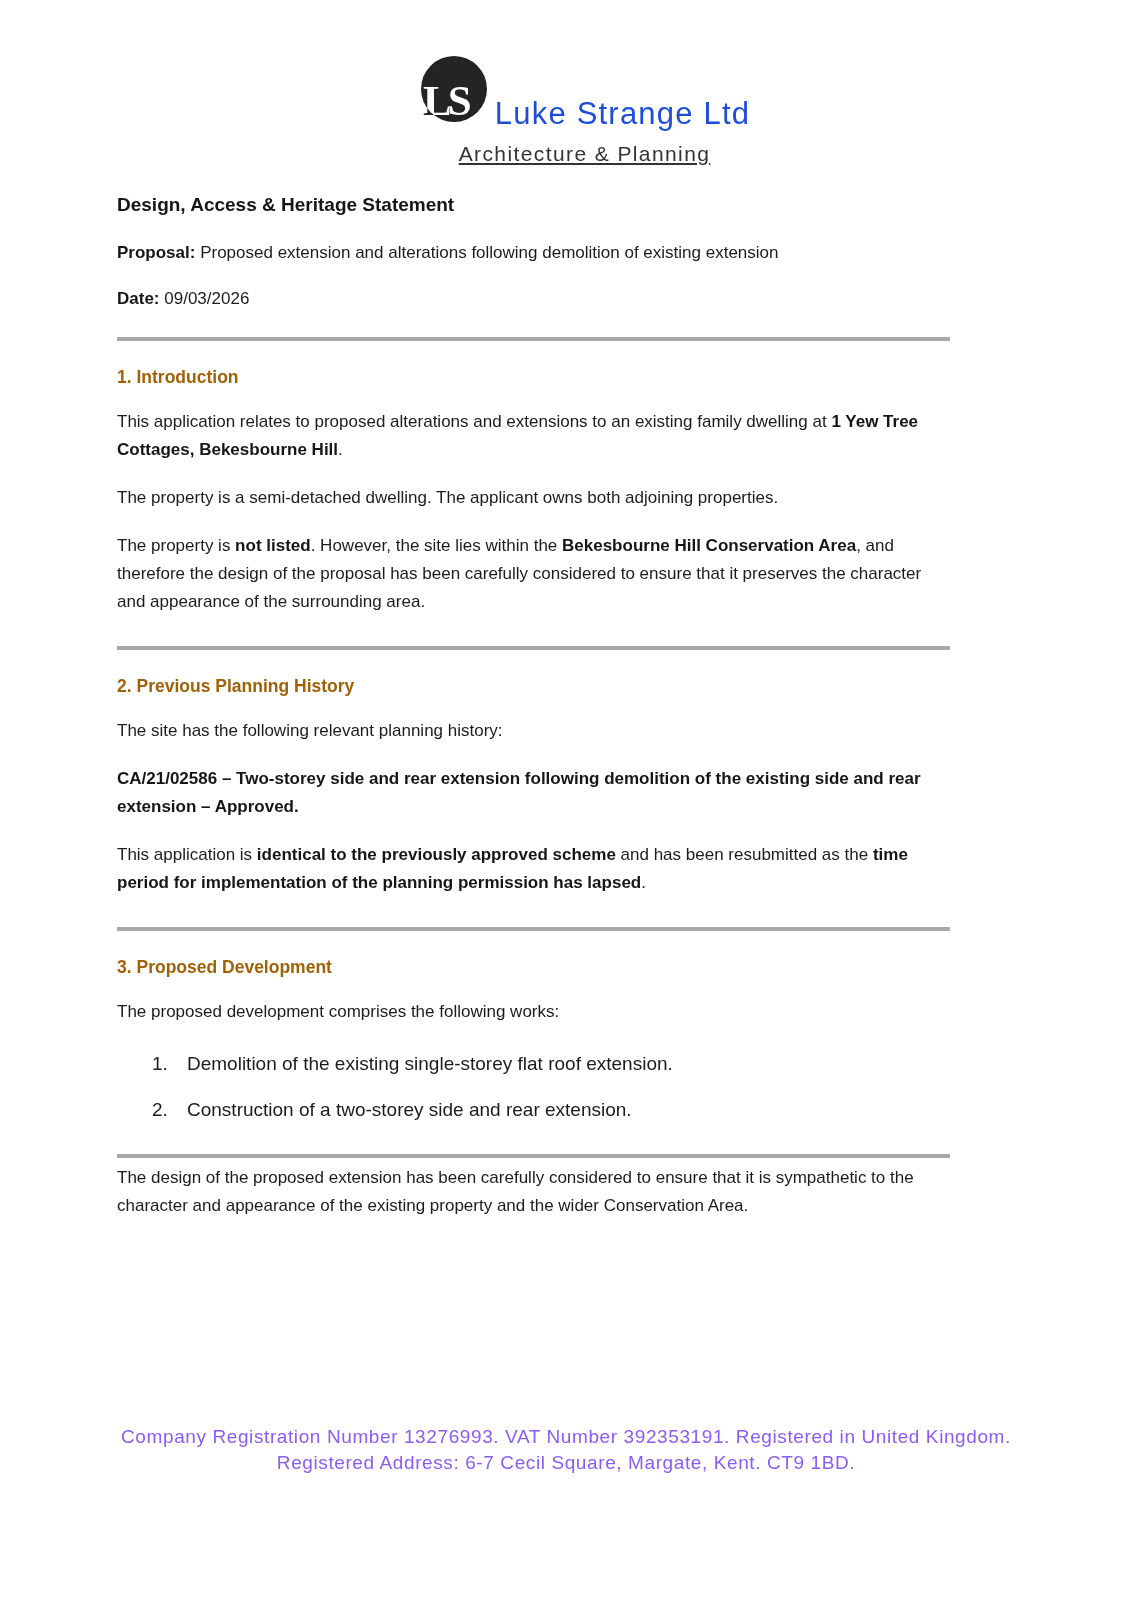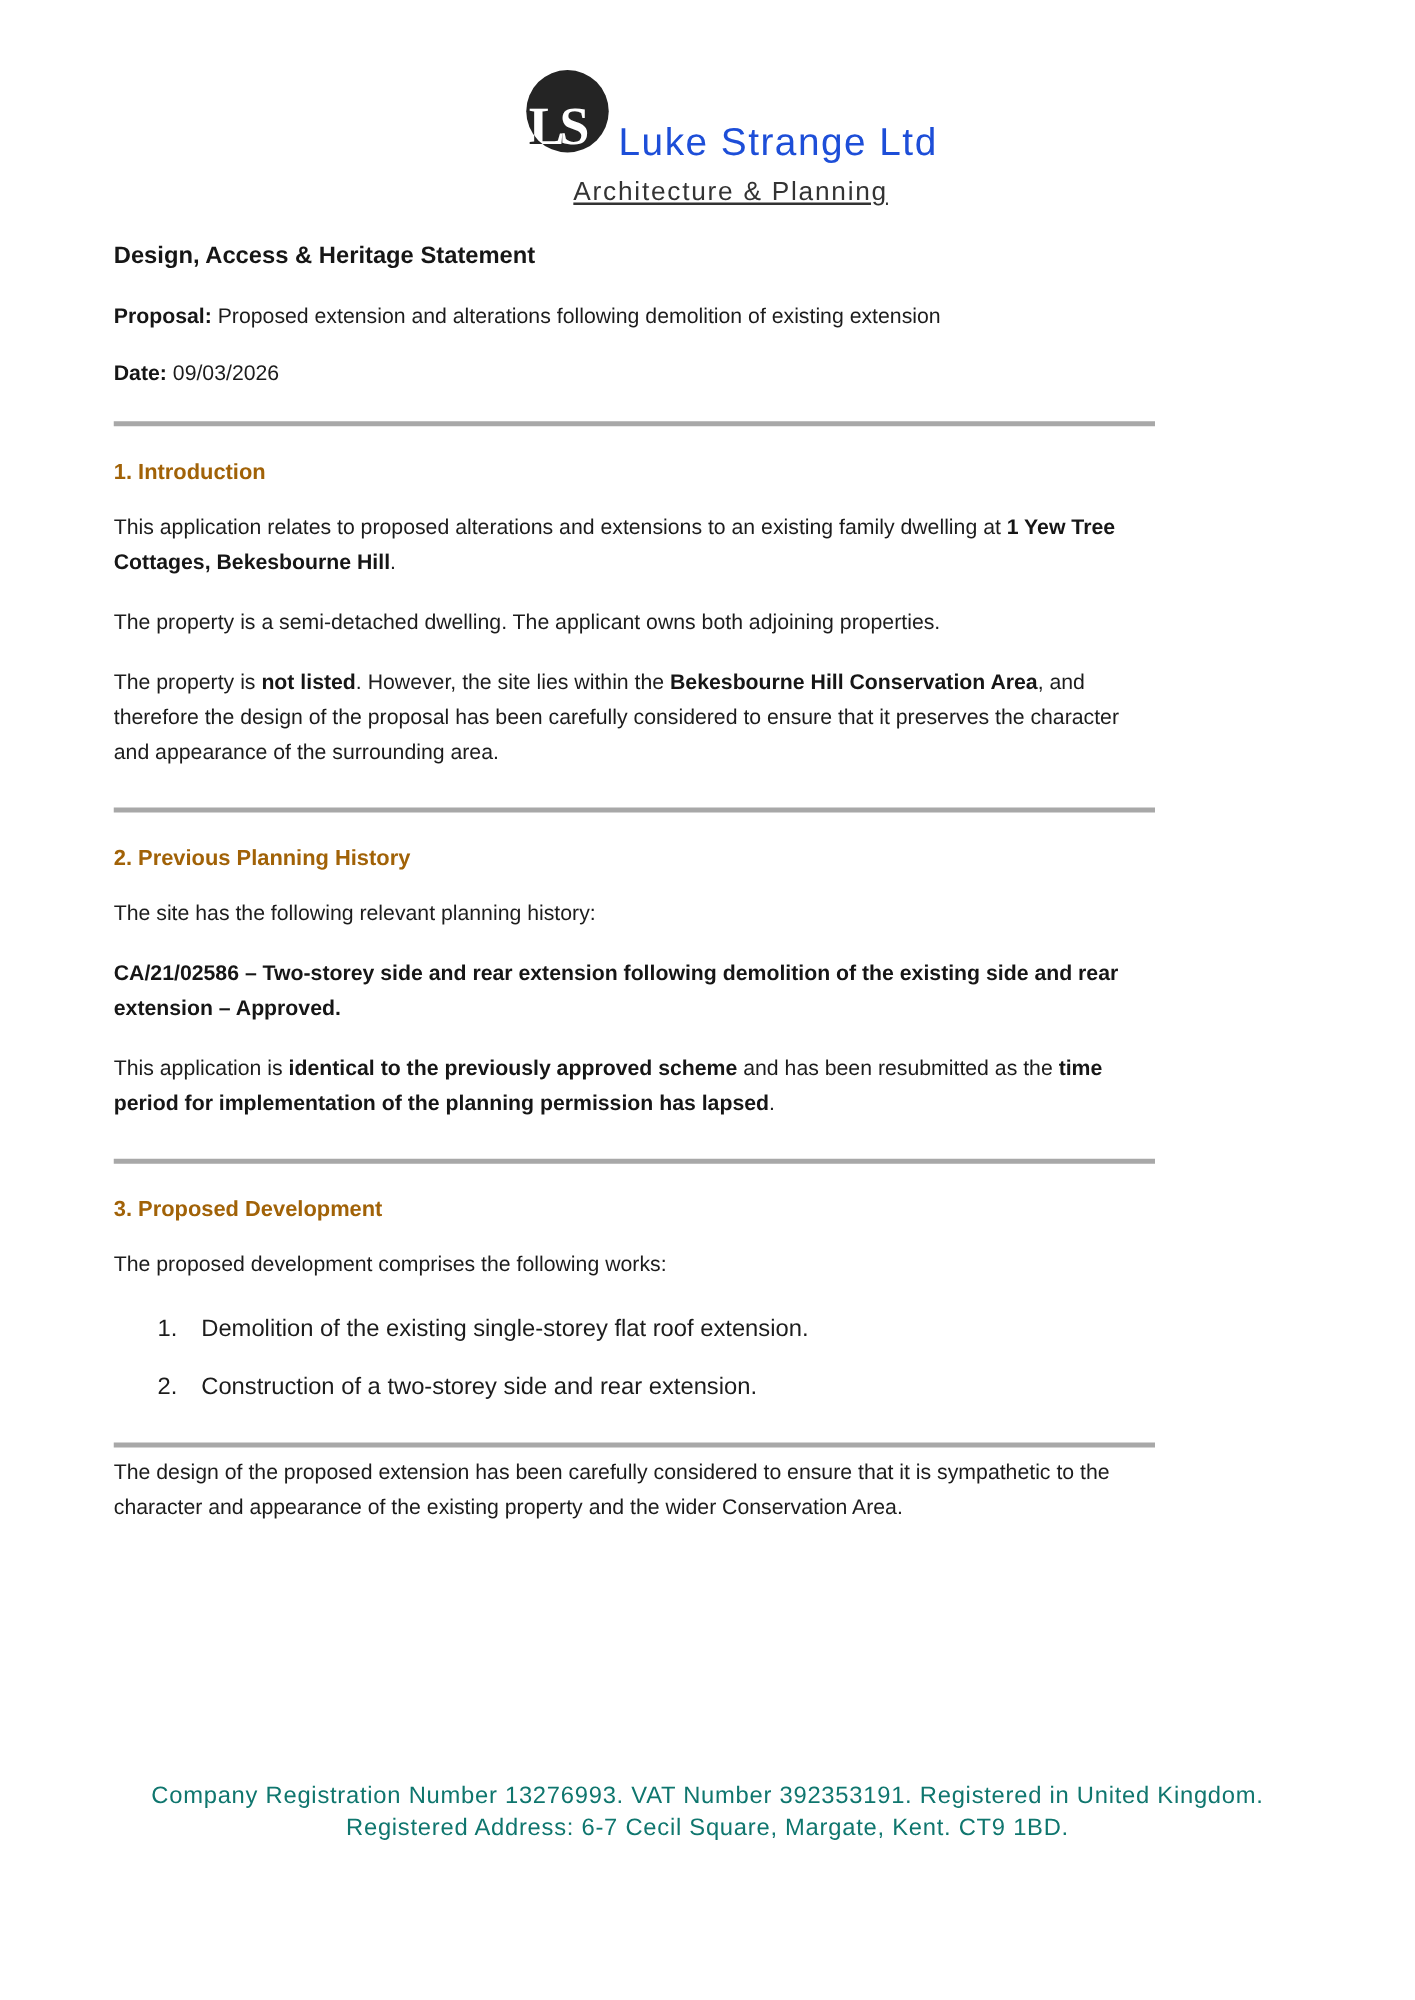--- a/index.html
+++ b/index.html
@@ -34,21 +34,21 @@
     margin-top: 14px;
     font-size: 21px;
     letter-spacing: 1.4px;
     color: #333333;
     text-decoration: underline;
   }
 
   
   .content {
     width: 833px;
-    margin-left: 91px;
+    margin-left: 117px;
   }
   .doc-title {
     font-size: 19px;
     font-weight: bold;
     color: #161616;
     margin: 28px 0 22px 0;
   }
   .meta-para { margin: 0 0 0 0; font-size: 17px; line-height: 29px; }
   .meta-para.date-line { margin-top: 17px; }
   .meta-line { display: block; }
@@ -96,21 +96,21 @@
   
   .doc-footer {
     position: absolute;
     top: 1424px;
     left: 0;
     width: 100%;
     text-align: center;
     font-size: 19px;
     line-height: 26px;
     letter-spacing: 0.6px;
-    color: #0f766e;
+    color: #8b5cf6;
   }
   .doc-footer span { display: block; }
 </style>
 </head>
 <body>
 
 <div class="page">
 
   <header class="letterhead">
     <div class="logo-row">

